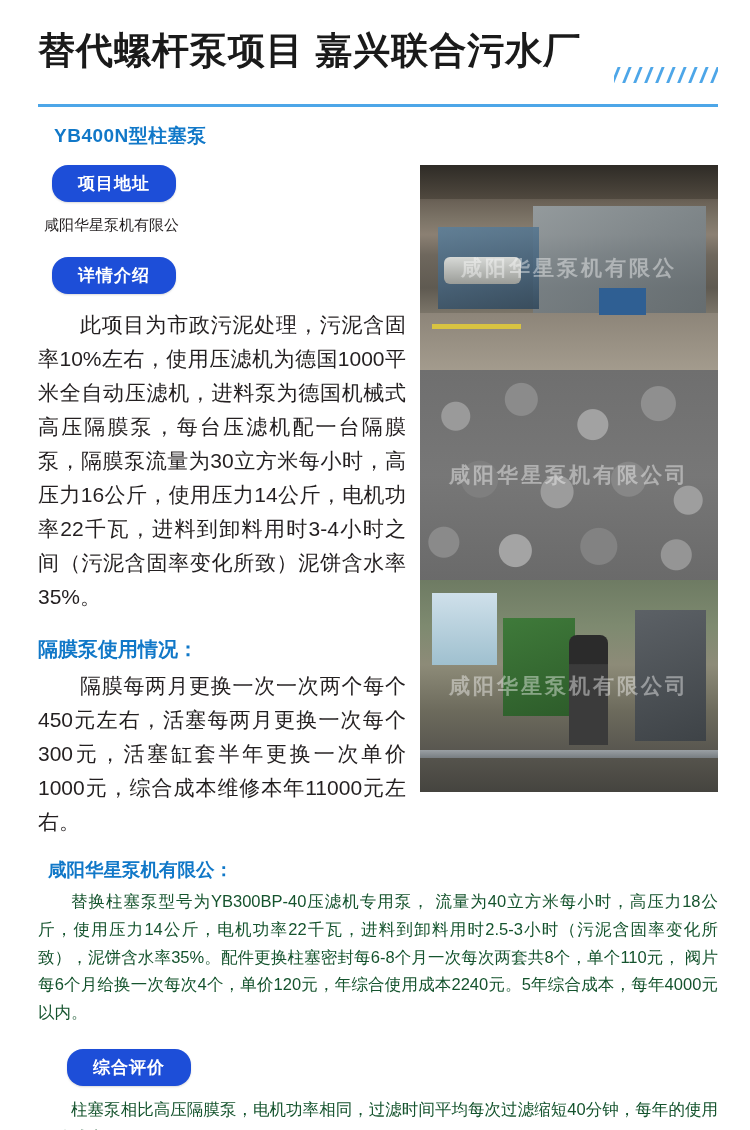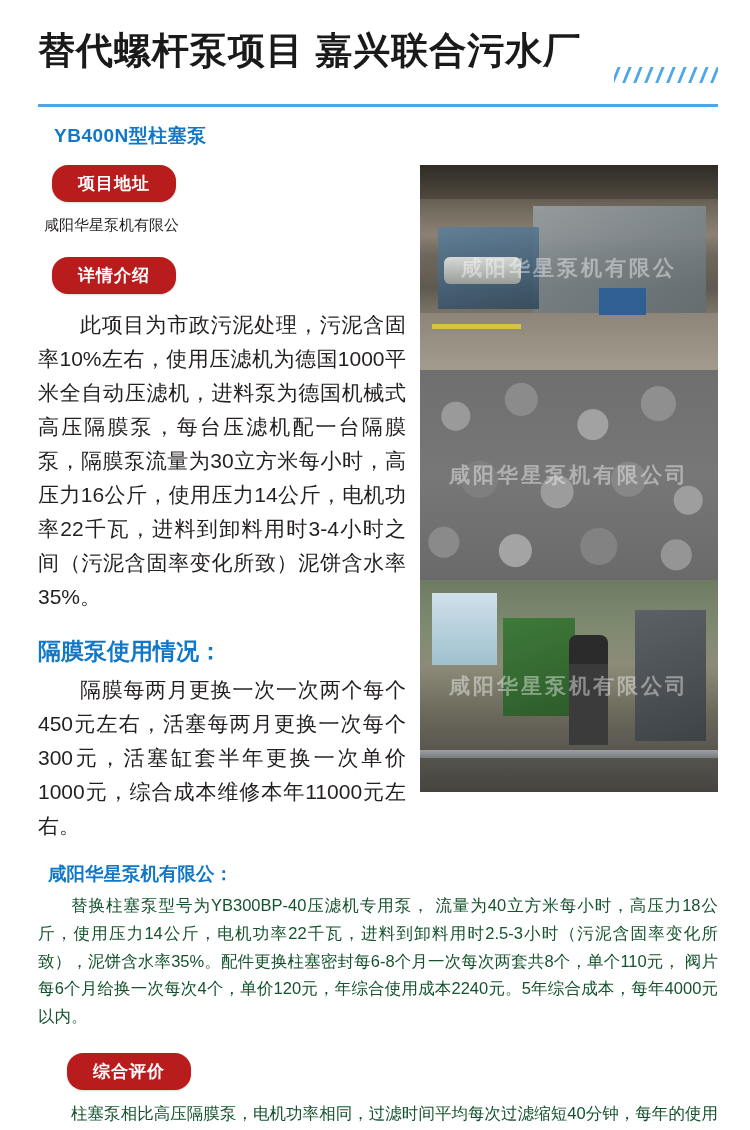--- a/index.html
+++ b/index.html
@@ -85,21 +85,21 @@
   .col-right {
     flex: 1 1 auto;
     display: flex;
     flex-direction: column;
     gap: 0;
   }
 
   
   .pill {
     display: inline-block;
-    background: #b91c1c;
+    background: #1d4ed8;
     color: #ffffff;
     font-size: 17px;
     font-weight: bold;
     border-radius: 16px;
     padding: 7px 26px;
     letter-spacing: 1px;
     box-shadow: 0 1px 2px rgba(0,0,0,0.15);
   }
   .pill-wrap {
     margin: 0 0 14px 14px;
@@ -114,21 +114,21 @@
   .body-text {
     font-size: 21px;
     line-height: 1.62;
     color: #231f20;
     text-indent: 2em;
     margin: 0;
     text-align: justify;
   }
 
   .sub-head {
-    font-size: 23px;
+    font-size: 20px;
     font-weight: bold;
     color: #1178c8;
     margin: 22px 0 6px 0;
   }
 
   
   .photo {
     position: relative;
     width: 100%;
     overflow: hidden;

